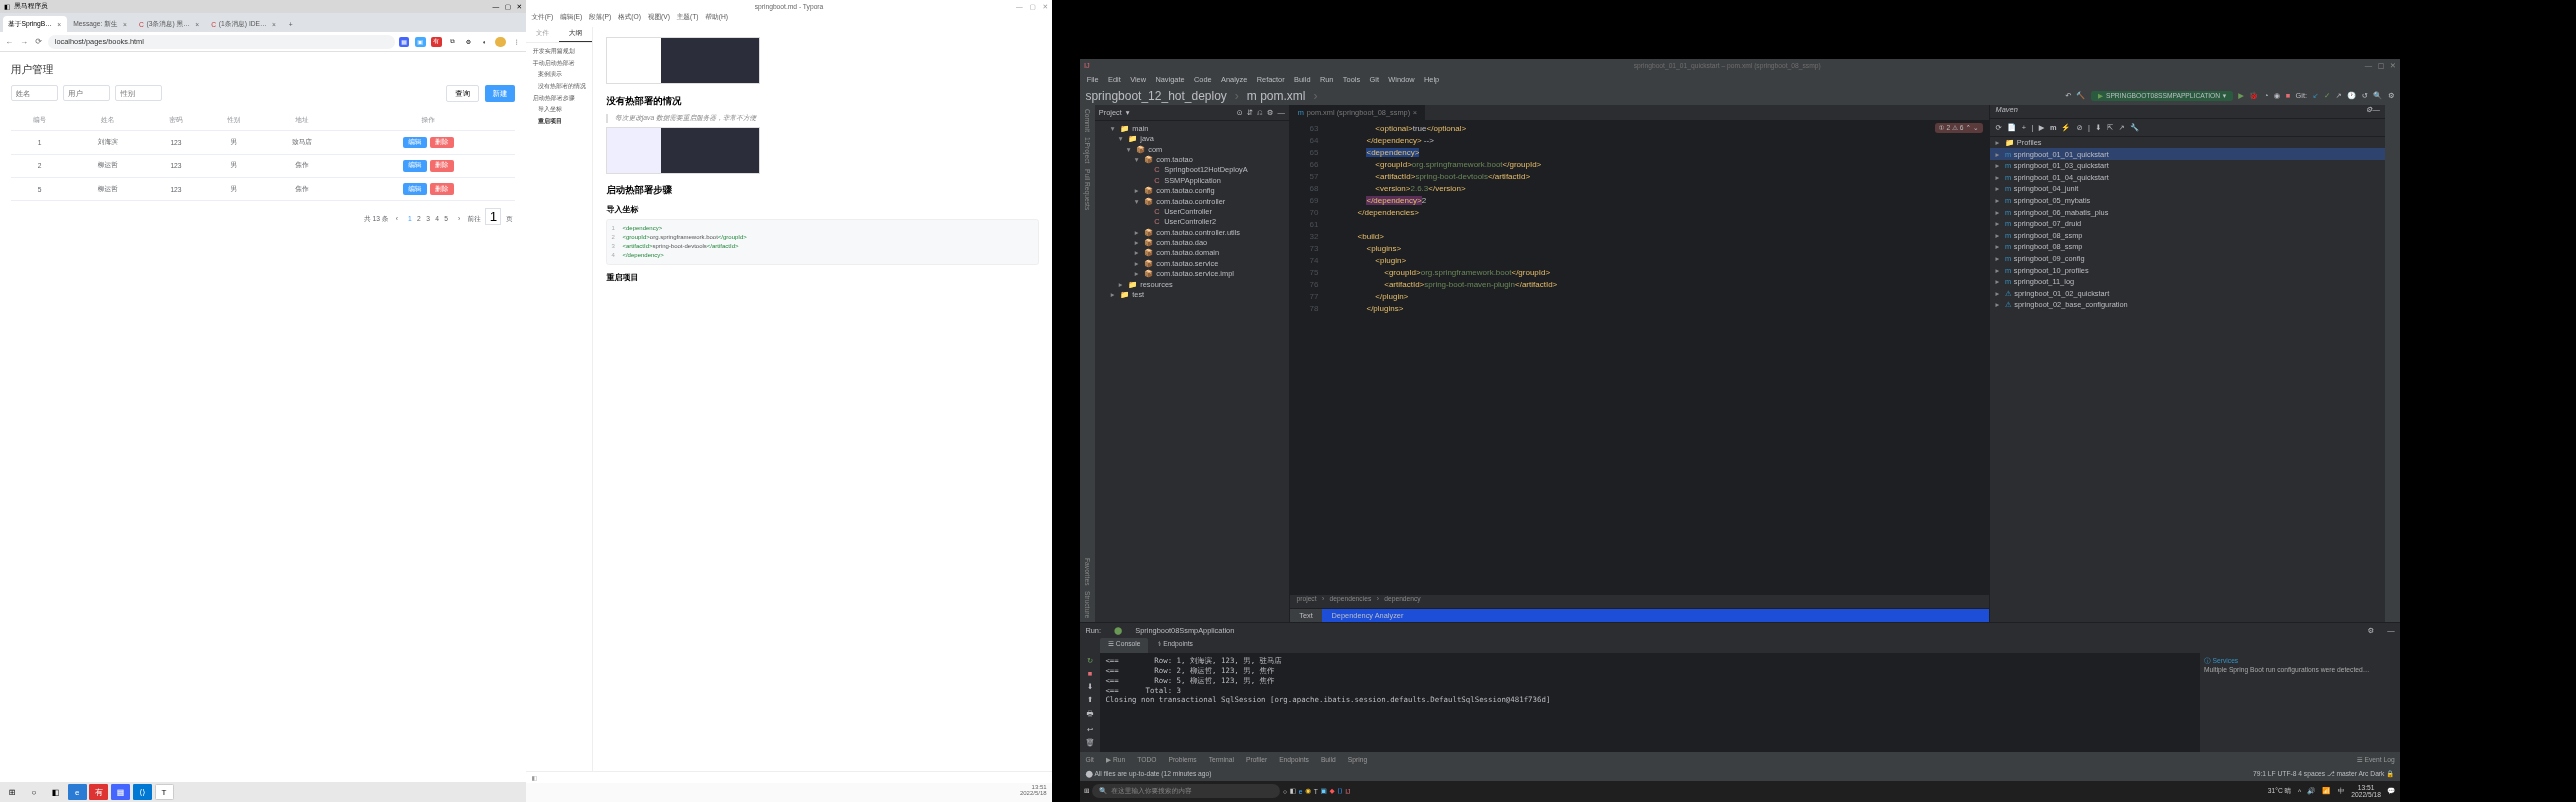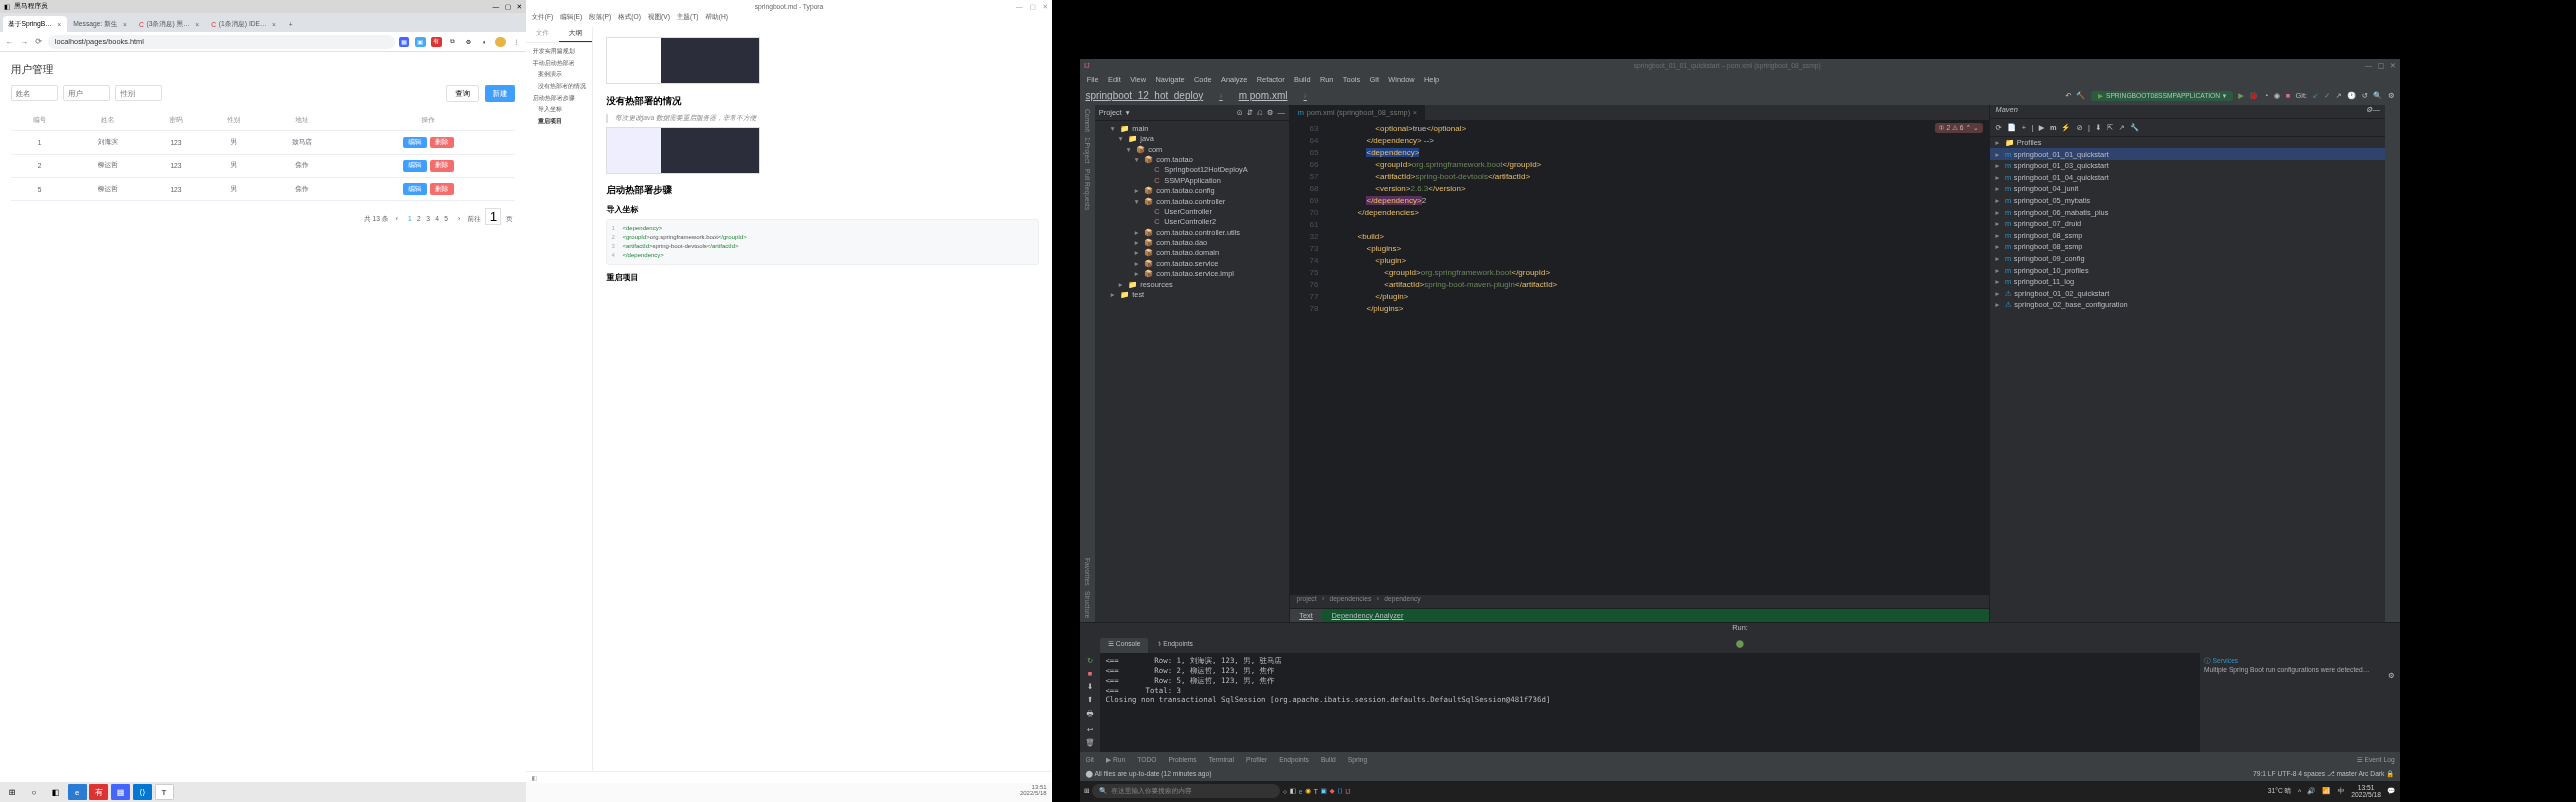--- a/index.html
+++ b/index.html
@@ -66,21 +66,21 @@
 
 
 .mon3 { position: absolute; left: 1052px; top: 0; width: 1320px; height: 100%; background: #000; display: flex; flex-direction: column; margin-left: 28px; }
 .ij-black { height: 59px; background: #000; }
 .ij-frame { flex: 1; background: #2b2d30; color: #bcbec4; display: flex; flex-direction: column; font-size: 7.4px; }
 .ij-titlebar { height: 13.4px; background: #3c3f41; display: flex; align-items: center; padding: 0 4px; gap: 4px; }
 .ij-title-dim { color: #6e6e6e; margin-left: auto; margin-right: auto; font-size: 6.7px; }
 .ij-winctrl { display: flex; gap: 5.4px; color: #888; }
 .ij-menu { height: 14.8px; background: #3c3f41; display: flex; align-items: center; gap: 9.4px; padding: 0 6.7px; font-size: 7.4px; }
 .ij-toolbar { height: 17.4px; background: #3c3f41; display: flex; align-items: center; padding: 0 5.4px; gap: 4px; }
-.ij-bc { display: flex; gap: 16px; font-size: 10px; text-decoration: underline; }
+.ij-bc { display: flex; gap: 8px; font-size: 12px; }
 .ij-bc-item { color: #bcbec4; }
 .ij-bc-sep { color: #666; }
 .ij-tb-right { margin-left: auto; display: flex; align-items: center; gap: 5.4px; }
 .ij-runcfg { background: #2b5b3f; border-radius: 2.7px; padding: 1.3px 6.7px; font-size: 6.7px; display: flex; align-items: center; gap: 2.7px; }
 .ij-main { flex: 1; display: flex; min-height: 0; }
 .ij-gutter-l { width: 14.8px; background: #3c3f41; writing-mode: vertical-rl; display: flex; gap: 5.4px; padding: 4px 0; align-items: center; font-size: 6.7px; color: #888; }
 .ij-proj { width: 195px; background: #2b2d30; border-right: 0.7px solid #1e1f22; display: flex; flex-direction: column; }
 .ij-proj-hdr { height: 16px; display: flex; align-items: center; padding: 0 4px; gap: 4px; border-bottom: 0.7px solid #1e1f22; }
 .ij-tree { flex: 1; overflow: auto; padding: 2.7px 0; font-size: 7.4px; }
 .ij-tree-item { display: flex; align-items: center; gap: 2.7px; padding: 0.7px 4px; white-space: nowrap; }
@@ -92,32 +92,32 @@
 .ij-tab.act { background: #1e1f22; color: #777; }
 .ij-ed-body { flex: 1; position: relative; display: flex; background: #1e1f22; font-family: monospace; font-size: 8px; line-height: 1.5; gap: 16px; }
 .ij-ed-gut { width: 34px; text-align: right; color: #4b5059; padding: 2.7px 5.4px 2.7px 0; }
 .ij-ed-code { flex: 1; padding: 2.7px 0; overflow: hidden; white-space: pre; }
 .ij-ed-err { position: absolute; right: 6.7px; top: 2.7px; background: #5a3a3a; border-radius: 2.7px; padding: 0 4px; font-size: 6.7px; }
 .c-tag { color: #e8bf6a; }
 .c-val { color: #6a8759; }
 .c-sel { background: #214283; }
 .c-cur { background: #5a2f5a; }
 .ij-crumb { height: 13.4px; background: #2b2d30; padding: 0 6.7px; font-size: 6.7px; color: #888; display: flex; gap: 5.4px; border-top: 0.7px solid #1e1f22; }
-.ij-ed-subtabs { height: 14.8px; background: #14532d; display: flex; border-top: 0.7px solid #1e1f22; text-decoration: underline; }
+.ij-ed-subtabs { height: 14.8px; background: #1d4ed8; display: flex; border-top: 0.7px solid #1e1f22; }
 .ij-subtab { padding: 2px 9.4px; font-size: 7.4px; }
 .ij-subtab.act { background: #3c3f41; }
 .ij-maven { width: 396px; background: #2b2d30; border-left: 0.7px solid #1e1f22; display: flex; flex-direction: column; }
 .ij-maven-hdr { height: 14.8px; padding: 0 5.4px; display: flex; border-bottom: 0.7px solid #1e1f22; font-style: italic; }
 .ij-maven-tb { height: 17.4px; display: flex; align-items: center; gap: 5.4px; padding: 0 5.4px; border-bottom: 0.7px solid #1e1f22; }
 .ij-maven-tree { flex: 1; overflow: auto; font-size: 7.4px; }
 .ij-maven-item { display: flex; align-items: center; gap: 2.7px; padding: 1.3px 5.4px; }
 .ij-maven-item.sel { background: #2e436e; }
 .ij-gutter-r { width: 14.8px; background: #3c3f41; }
 .ij-run { height: 130px; background: #2b2d30; border-top: 0.7px solid #1e1f22; display: flex; flex-direction: column; }
-.ij-run-hdr { height: 14.8px; display: flex; align-items: center; padding: 0 5.4px; gap: 7px; font-size: 7.4px; flex-direction: column; }
+.ij-run-hdr { height: 14.8px; display: flex; align-items: center; padding: 0 5.4px; gap: 13px; font-size: 7.4px; }
 .ij-run-tabs { height: 14.8px; display: flex; padding-left: 20px; gap: 1.3px; }
 .ij-run-tab { padding: 2px 8px; background: #3c3f41; font-size: 6.7px; border-radius: 2px 2px 0 0; }
 .ij-run-body { flex: 1; display: flex; }
 .ij-run-gut { width: 20px; display: flex; flex-direction: column; align-items: center; padding: 2.7px 0; gap: 4px; }
 .ij-run-out { flex: 1; background: #1e1f22; font-family: monospace; font-size: 7.4px; padding: 2.7px 5.4px; white-space: pre; overflow: hidden; }
 .ij-run-svc { width: 201px; border-left: 0.7px solid #1e1f22; padding: 4px; font-size: 6.7px; }
 .ij-svc-hdr { color: #3592c4; }
 .ij-bottom-tabs { height: 14.8px; background: #3c3f41; display: flex; align-items: center; padding: 0 5.4px; gap: 12px; font-size: 6.7px; color: #999; }
 .ij-status { height: 13.4px; background: #3c3f41; display: flex; align-items: center; padding: 0 5.4px; font-size: 6.7px; justify-content: space-between; }
 .taskbar3 { height: 21.5px; background: #1f1f1f; display: flex; align-items: center; padding: 0 4px; gap: 2.7px; color: #ccc; font-size: 6.7px; }

